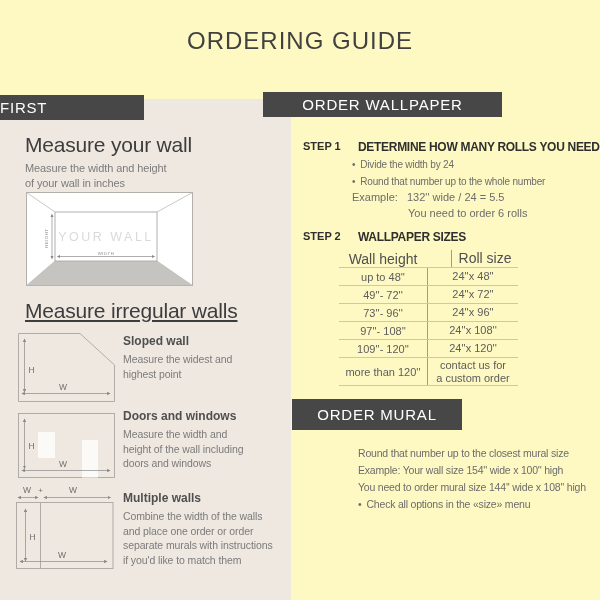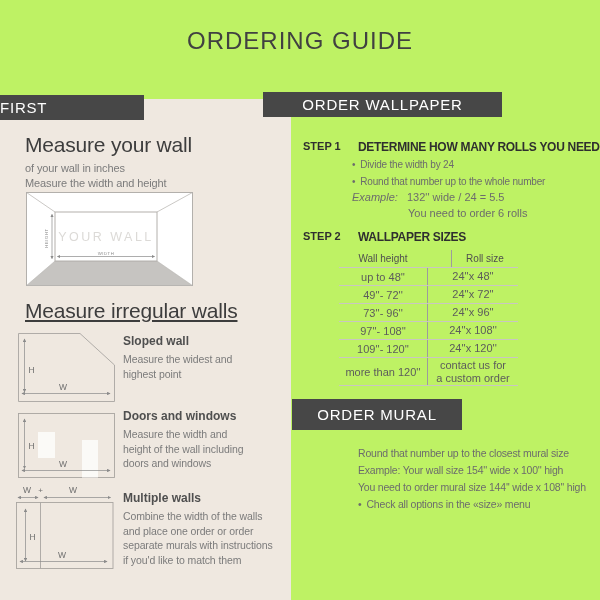--- a/index.html
+++ b/index.html
@@ -1,17 +1,17 @@
 <!DOCTYPE html>
 <html><head>
 <meta charset="utf-8">
 <style>
   * { box-sizing: border-box; }
   body { margin: 0; background: #fff; }
-  .canvas { position: relative; width: 600px; height: 600px; background: #bef264;
+  .canvas { position: relative; width: 600px; height: 600px; background: #fef9c3;
             font-family: "Liberation Sans", sans-serif; overflow: hidden; }
 
   .title { position: absolute; top: 27px; left: 0; width: 600px; margin: 0;
            text-align: center; font-size: 24px; font-weight: 400;
            letter-spacing: 1px; color: #414141; }
 
   .left-panel { position: absolute; left: 0; top: 99px; width: 291px; height: 501px;
                 background: #efe8e0; }
 
   .bar { position: absolute; background: #474747; color: #fff;
@@ -45,29 +45,29 @@
   .step-label { position: absolute; left: 303px; font-size: 11px; font-weight: 700; color: #2f2f2f; }
   .step-title { position: absolute; left: 358px; font-size: 12px; font-weight: 700;
                 color: #2f2f2f; letter-spacing: -0.3px; white-space: nowrap; }
   .s1 { top: 140px; } .s2 { top: 230px; }
 
   .bullets { position: absolute; left: 352px; top: 157px; margin: 0; padding: 0;
              list-style: none; font-size: 10px; line-height: 16.5px; color: #6c6c6c;
              letter-spacing: -0.2px; white-space: nowrap; }
   .b { margin-right: 5px; }
 
-  .ex-label  { position: absolute; left: 352px; top: 191px; font-size: 11px; color: #6c6c6c; font-style: italic; }
+  .ex-label  { position: absolute; left: 352px; top: 191px; font-size: 11px; color: #6c6c6c; }
   .ex-value  { position: absolute; left: 407px; top: 191px; font-size: 11px; color: #6c6c6c; }
   .ex-result { position: absolute; left: 408px; top: 207px; font-size: 11px; color: #6c6c6c; }
 
   .size-table { position: absolute; left: 339px; top: 250px; width: 179px;
                 font-size: 11px; color: #5c5c5c; }
   .trow { display: flex; align-items: center; border-bottom: 1px solid #c9c6c2; height: 18px; }
   .trow.last { height: 28px; }
-  .thead { color: #4f4f4f; font-size: 10px; gap: 24px; }
+  .thead { color: #4f4f4f; font-size: 14px; gap: 24px; }
   .c1 { width: 88px; text-align: center; }
   .c2 { flex: 1; align-self: stretch; border-left: 1px solid #9c9c9c;
         display: flex; flex-direction: column; align-items: center; justify-content: center;
         line-height: 13px; }
 
   .mural-text { position: absolute; left: 358px; top: 445px; font-size: 10.5px;
                 line-height: 17px; color: #6c6c6c; letter-spacing: -0.2px; white-space: nowrap; }
 
   svg text { font-family: "Liberation Sans", sans-serif; }
 </style>
@@ -85,22 +85,22 @@
   </div>
   <div class="bar bar-wp">
     <span>ORDER WALLPAPER</span>
   </div>
   <div class="bar bar-mural">
     <span>ORDER MURAL</span>
   </div>
 
   <h2 class="h2 h-measure">Measure your wall</h2>
   <div class="sub">
+    <div>Measure the width and height</div>
     <div>of your wall in inches</div>
-    <div>Measure the width and height</div>
   </div>
 
   <svg class="diagram d-wall" width="167" height="94" viewBox="0 0 167 94">
     <defs>
       <marker id="ah" viewBox="0 0 6 6" refX="5" refY="3" markerWidth="5" markerHeight="5" orient="auto-start-reverse">
         <path d="M0,0 L6,3 L0,6 z" fill="#8a8a8a"></path>
       </marker>
     </defs>
     <rect x="0.5" y="0.5" width="166" height="93" fill="#ffffff" stroke="#b3b0ac" stroke-width="1"></rect>
     <line x1="0.5" y1="0.5" x2="29" y2="20" stroke="#b3b0ac" stroke-width="0.7"></line>

